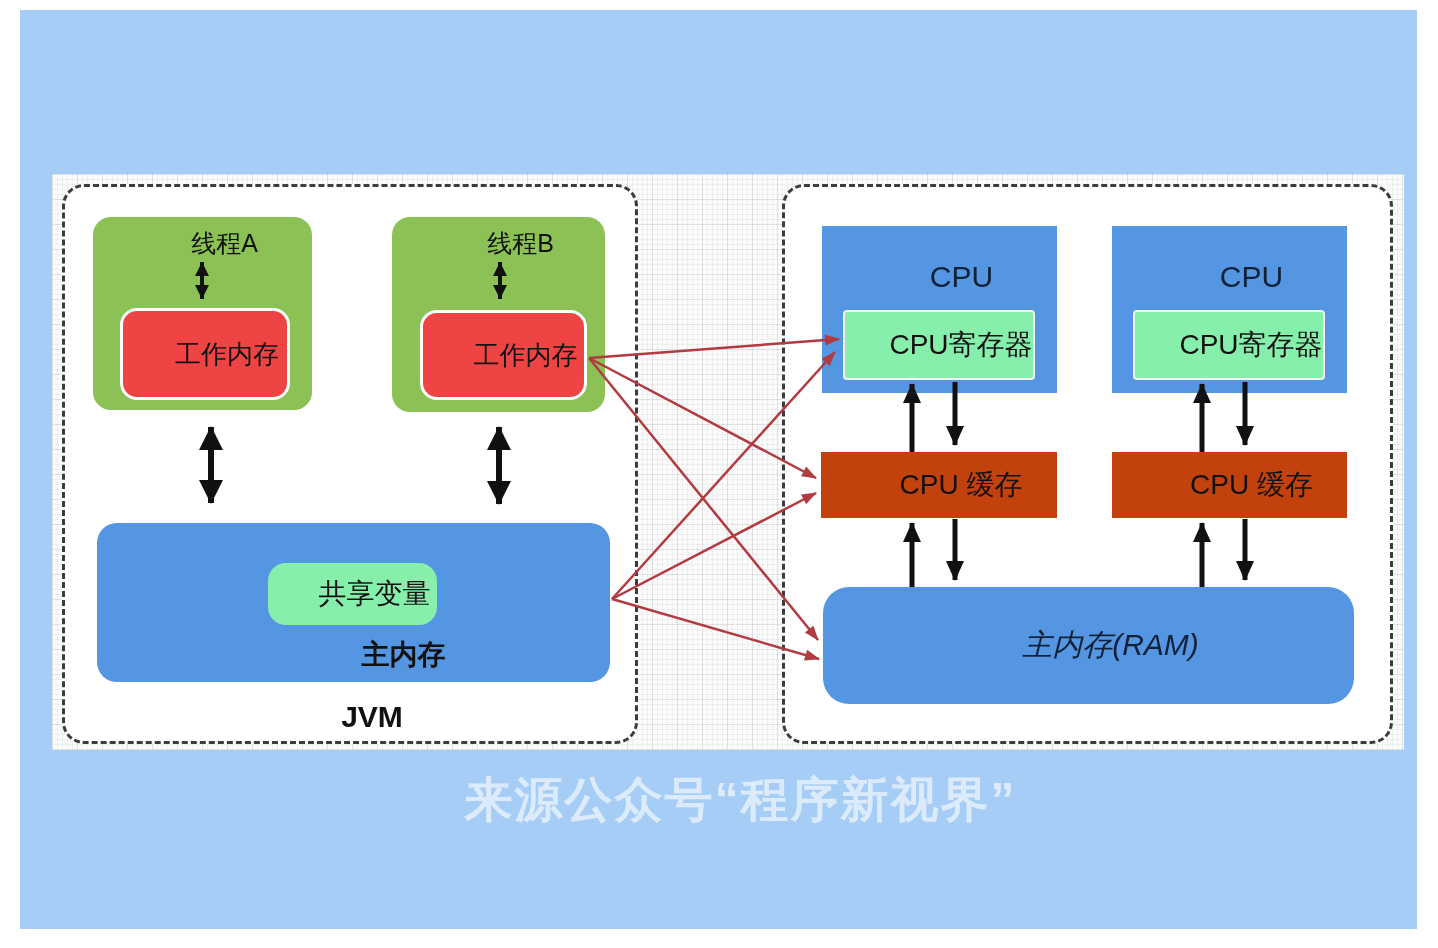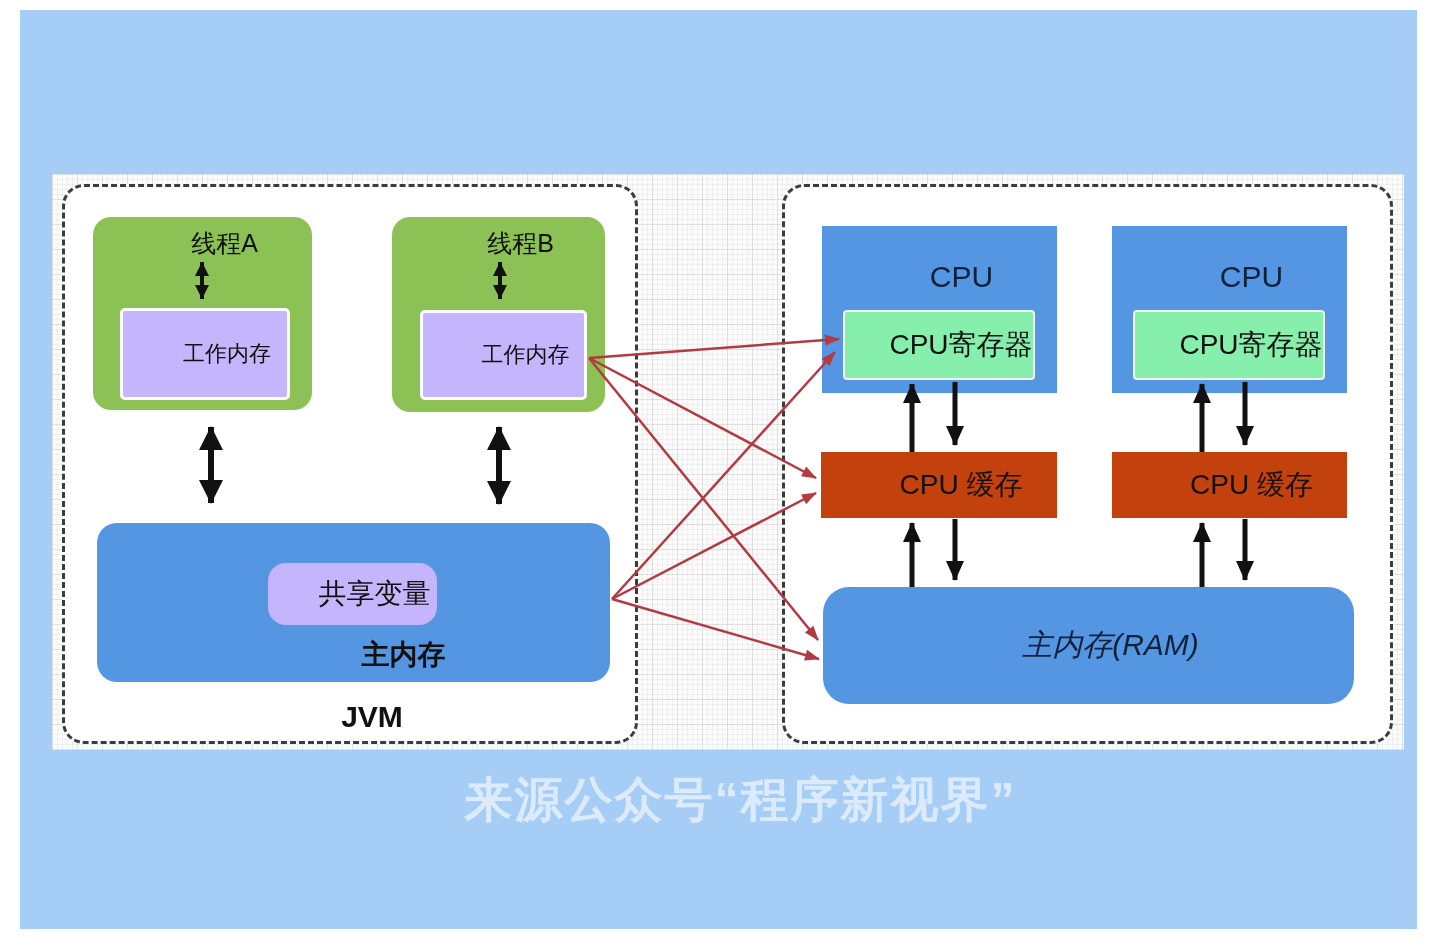--- a/index.html
+++ b/index.html
@@ -21,42 +21,42 @@
     background-size:25px 25px,25px 25px,5px 5px,5px 5px;
   }
   .dashed-box{
     border:3px dashed #3c3c3c;border-radius:22px;background:#ffffff;
   }
   .box-left{left:62px;top:184px;width:576px;height:560px;}
   .box-right{left:782px;top:184px;width:611px;height:560px;}
   .green{background:#8cc156;border-radius:18px;}
   .blue{background:#5596e2;}
   .inner-blue{
-    background:#c4b5fd;border:3px solid #fff;border-radius:5px;
+    background:#ef4444;border:3px solid #fff;border-radius:17px;
     display:flex;align-items:center;justify-content:center;
-    font-size:22px;font-weight:500;color:#111;
+    font-size:26px;font-weight:500;color:#111;
   }
   .inner-green{
     background:#86efac;border:2px solid #f2f2f2;border-radius:4px;
     display:flex;align-items:center;justify-content:center;
     font-size:28px;font-weight:400;color:#111;
   }
   .thread-title{
     text-align:center;font-size:25px;font-weight:500;color:#111;
   }
   .cpu-title{
     text-align:center;font-size:30px;font-weight:500;color:#10213a;
   }
   .cache{
     display:flex;align-items:center;justify-content:center;
     font-size:28px;font-weight:500;color:#111;background:#c2410c;
   }
   .main-mem{background:#5596e2;border-radius:20px;}
   .shared-var{
-    background:#c4b5fd;border-radius:18px;
+    background:#86efac;border-radius:18px;
     display:flex;align-items:center;justify-content:center;
     font-size:28px;font-weight:500;color:#111;
   }
   .main-mem-label{
     text-align:center;font-size:28px;font-weight:500;color:#111;
   }
   .ram{
     background:#5596e2;border-radius:26px;
     display:flex;align-items:center;justify-content:center;
     font-size:30px;font-weight:500;color:#10213a;

